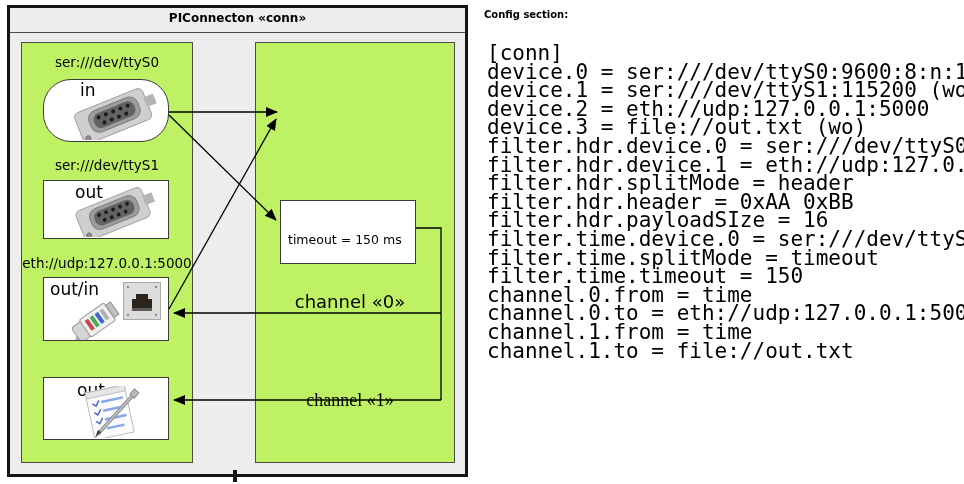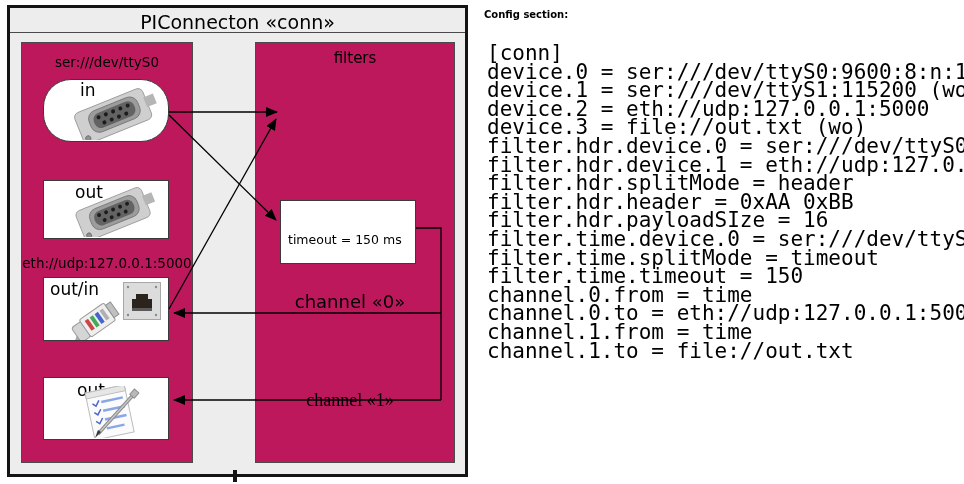--- a/index.html
+++ b/index.html
@@ -2,25 +2,25 @@
 <html><head>
 <meta charset="utf-8">
 <style>
   html,body{margin:0;padding:0;background:#ffffff;}
   #stage{position:relative;width:964px;height:484px;background:#ffffff;
          font-family:"DejaVu Sans",sans-serif;color:#000;overflow:hidden;}
   .abs{position:absolute;}
 
   
   #outer-box{left:7px;top:5px;width:455px;height:466px;border:3px solid #141414;background:#ededed;}
-  #outer-title{left:0;top:3px;width:100%;text-align:center;font-size:19px;}
+  #outer-title{left:0;top:3px;width:100%;text-align:center;font-size:12px;font-weight:bold;}
   #title-sep{left:0;top:24px;width:100%;height:0;border-top:1.5px solid #4a4a4a;}
 
   
-  .group{background:#be185d;border:1.5px solid #4b4b4b;}
+  .group{background:#bef264;border:1.5px solid #4b4b4b;}
   #device-group{left:21px;top:42px;width:170px;height:419px;}
   #filter-group{left:255px;top:42px;width:198px;height:419px;}
   #filters-title{left:0;top:6px;width:100%;text-align:center;font-size:15px;}
 
   
   .wbox{background:#ffffff;border:1.5px solid #3a3a3a;}
   .dev-label{width:100%;text-align:center;font-size:13.5px;white-space:nowrap;}
   .port-label{font-size:17px;line-height:19px;}
 
   .filter-title{width:100%;text-align:center;font-size:15px;top:4px;}
@@ -65,20 +65,21 @@
           <circle cx="44" cy="38" r="2.3" fill="#1c1c1c"></circle>
             <circle cx="53" cy="38" r="2.3" fill="#1c1c1c"></circle>
           <circle cx="62" cy="38" r="2.3" fill="#1c1c1c"></circle>
             <circle cx="71" cy="38" r="2.3" fill="#1c1c1c"></circle>
           <circle cx="20" cy="48" r="3" fill="#8f8f8f" stroke="#6f6f6f"></circle>
           <rect x="96" y="28" width="12" height="12" fill="#b5b5b5"></rect>
         </g>
       </svg>
     </div>
 
+    <div class="abs dev-label" style="top:114px;">ser:///dev/ttyS1</div>
     <div class="abs wbox" style="left:21px;top:137px;width:124px;height:57px;">
       <div class="abs port-label" style="left:31px;top:2px;">out</div>
       <svg class="abs" style="left:14px;top:4px;" width="108" height="52" viewBox="0 0 110 62">
         <g transform="rotate(-22 55 34)">
           <rect x="14" y="16" width="84" height="38" rx="6" fill="#cfcfcf" stroke="#9a9a9a"></rect>
           <rect x="28" y="21" width="60" height="26" rx="10" fill="#9c9c9c" stroke="#787878"></rect>
           <rect x="33" y="25" width="50" height="18" rx="8" fill="#636363"></rect>
           <circle cx="40" cy="30" r="2.3" fill="#1c1c1c"></circle>
             <circle cx="49" cy="30" r="2.3" fill="#1c1c1c"></circle>
           <circle cx="58" cy="30" r="2.3" fill="#1c1c1c"></circle>
@@ -136,21 +137,20 @@
         </g>
         <line x1="14" y1="48" x2="50" y2="8" stroke="#8f8f8f" stroke-width="3.5"></line>
         <line x1="14" y1="48" x2="50" y2="8" stroke="#c9c9c9" stroke-width="1.2"></line>
         <path d="M11,52 l6,-6 l-3,-2 z" fill="#3a3a3a"></path>
         <rect x="47" y="5" width="7" height="6" transform="rotate(-48 50 8)" fill="#b9b9b9" stroke="#8f8f8f"></rect>
       </svg>
     </div>
   </div>
 
   <div id="filter-group" class="abs group">
-    <div id="filters-title" class="abs">filters</div>
 
 
     <div class="abs wbox" style="left:24px;top:157px;width:134px;height:62px;">
       <div class="abs filter-prop" style="top:31px;">timeout = 150 ms</div>
     </div>
 
     <div class="abs channel-label" style="left:25px;top:248px;">channel «0»</div>
     <div class="abs channel-label" style="left:25px;top:347px;font-family:Liberation Serif, serif;">channel «1»</div>
   </div>
 

